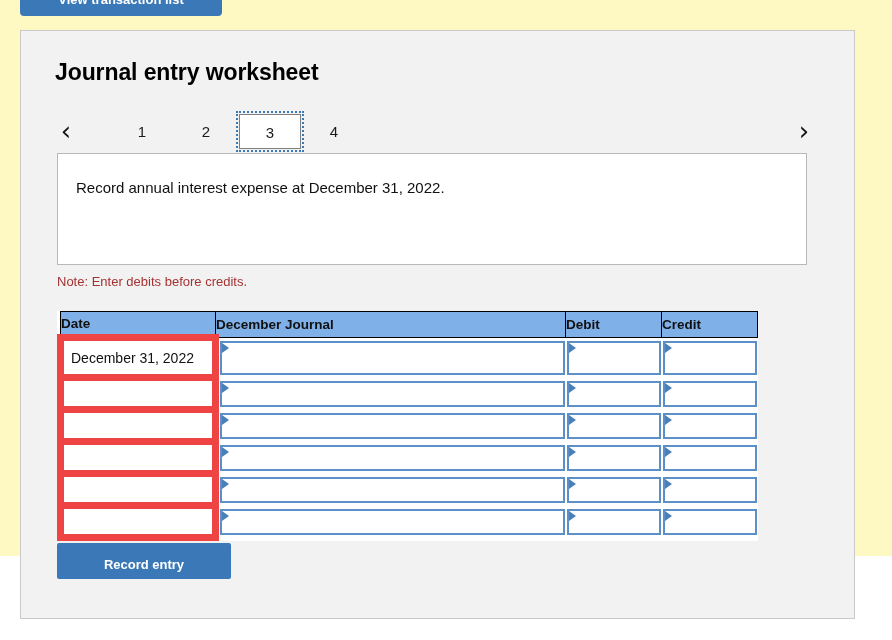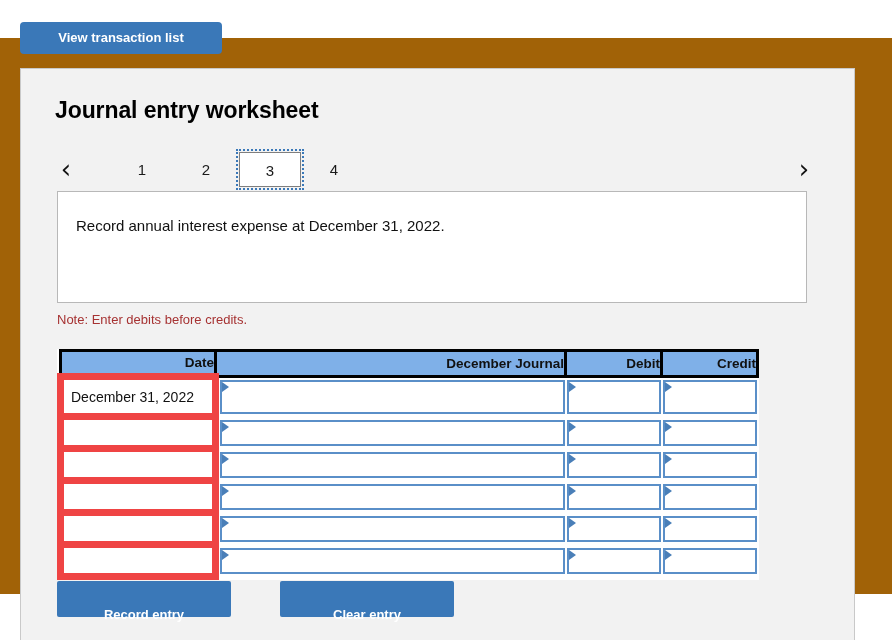--- a/index.html
+++ b/index.html
@@ -10,22 +10,21 @@
     height: 640px;
     overflow: hidden;
     font-family: "Liberation Sans", sans-serif;
     -webkit-font-smoothing: antialiased;
   }
 
   #page {
     position: relative;
     width: 892px;
     height: 556px;
-    background: #a16207;
-    margin-top: 38px;
+    background: #fef9c3;
   }
 
   
   .top-btn {
     position: absolute;
     left: 20px;
     top: -16px;
     width: 202px;
     height: 32px;
     background: #3a78b8;
@@ -144,27 +143,27 @@
     position: absolute;
     left: 36px;
     top: 280px;
     width: 697px;
     border-collapse: collapse;
     table-layout: fixed;
     background: #ffffff;
   }
   .jtable th {
     background: #7fb0e8;
-    border: 3px solid #000000;
+    border: 1px solid #000000;
     color: #111111;
     font-size: 13.5px;
     font-weight: bold;
     height: 26px;
     padding: 0;
-    text-align: right;
+    text-align: left;
     box-sizing: border-box;
   }
   .jtable td {
     border: 7px solid #ef4444;
     padding: 0;
     background: #ffffff;
     vertical-align: middle;
     box-sizing: border-box;
   }
   .col-date  { width: 155px; }
@@ -228,21 +227,21 @@
     background: #3a78b8;
     border: none;
     border-radius: 2px;
     color: #ffffff;
     font-family: "Liberation Sans", sans-serif;
     font-size: 13px;
     font-weight: bold;
     text-align: center;
     line-height: 36px;
     cursor: pointer;
-    padding: 16px;
+    padding: 4px;
     box-sizing: border-box;
   }
   .btn-record { left: 36px;  top: 512px; width: 174px; }
   .btn-clear  { left: 259px; top: 512px; width: 174px; }
   .btn-viewgj { left: 602px; top: 512px; width: 194px; }
 </style>
 </head>
 <body>
 
 <div id="page">
@@ -418,17 +417,16 @@
               <span class="tri"></span>
               <input class="cellinput" type="text" value="" style="">
             </div>
           </td>
         </tr>
       </tbody>
     </table>
 
     <button class="btn btn-record">Record entry</button>
 
-    <button class="btn btn-clear">Clear entry</button>
 
 
   </div>
 </div>
 
 </body></html>

